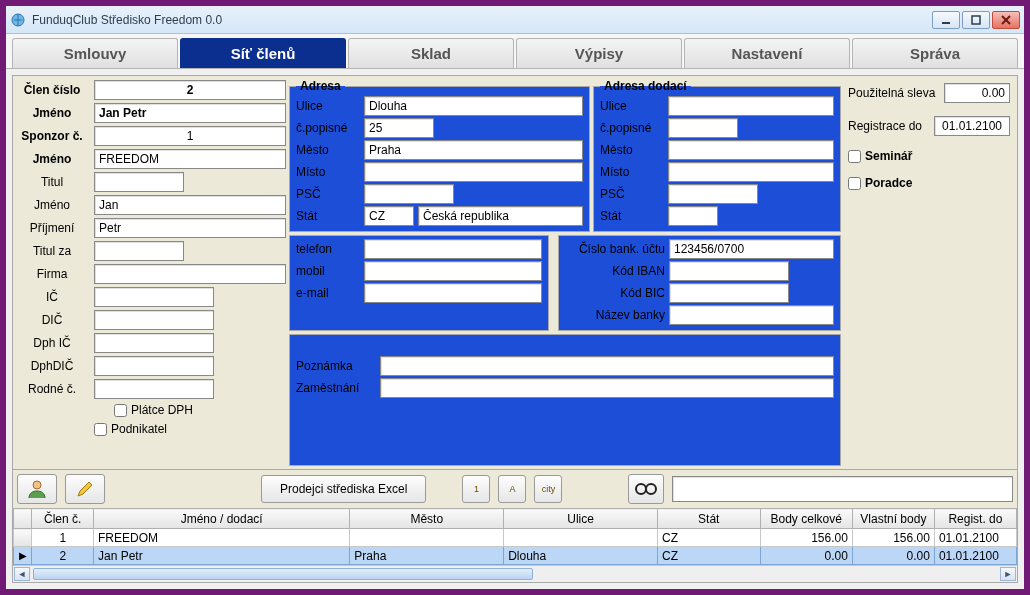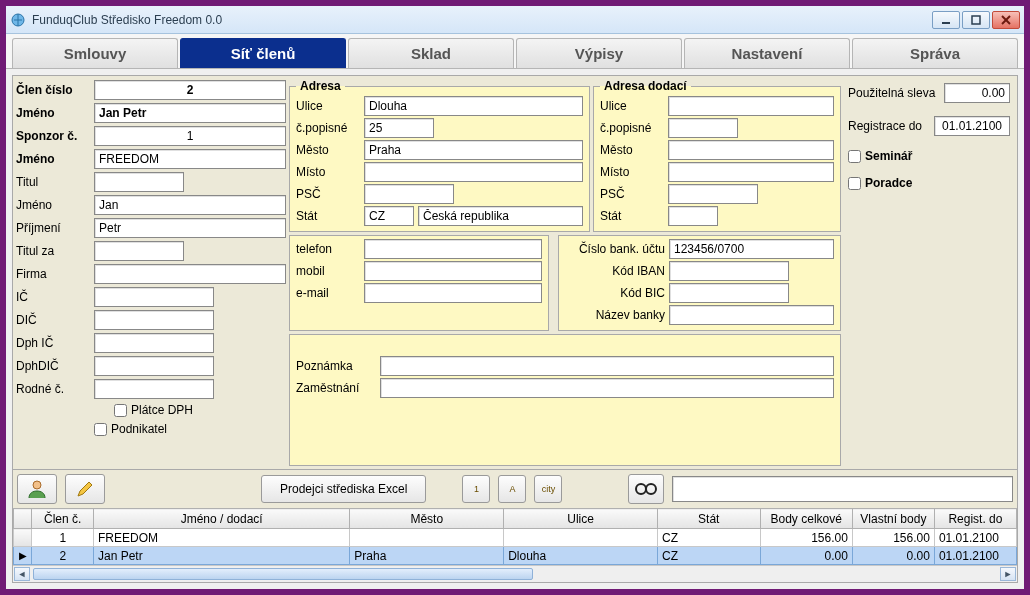--- a/index.html
+++ b/index.html
@@ -77,37 +77,37 @@
     background: #ece9d8;
     display: flex;
     padding: 3px;
     gap: 3px;
     overflow:hidden;
   }
   .col-left { width: 270px; display:flex; flex-direction:column; gap:1px; }
   .col-mid { flex:1; display:flex; flex-direction:column; gap:3px;}
   .col-right { width: 170px; display:flex; flex-direction:column; gap:9px; padding:2px 4px;}
   .row { display:flex; align-items:center; height:22px; gap:6px; }
-  .row .lbl { width: 72px; }
+  .row .lbl { width: 72px; text-align: center; }
   .col-left .row .lbl { font-weight: bold; }
   .col-left .row:nth-child(n+5) .lbl { font-weight: normal; }
   .fld {
     flex:1;
     height: 20px;
     background:#fff;
     border: 1px solid #888;
     box-shadow: inset 1px 1px 0 rgba(0,0,0,0.12), inset -1px -1px 0 rgba(255,255,255,.6);
     padding: 1px 4px;
     font-size:12px;
     font-family: inherit;
   }
   .fld.bold { font-weight: bold; }
   fieldset.group {
     border: 1px solid #a9a9a9;
-    background: #fef9c3;
+    background: #1d4ed8;
     margin: 0;
     padding: 2px 6px 4px 6px;
   }
   fieldset.group > legend { font-weight: bold; padding: 0 4px; font-size:12px; }
   .mid-top { display:flex; gap:3px; }
   .mid-top fieldset { flex:1; }
   .addr-row { display:flex; align-items:center; height:22px; gap:4px; }
   .addr-row .albl { width: 64px; }
   .two-col-mid { display:flex; gap:9px;justify-content:flex-end; }
   .two-col-mid > fieldset { flex:1; }

